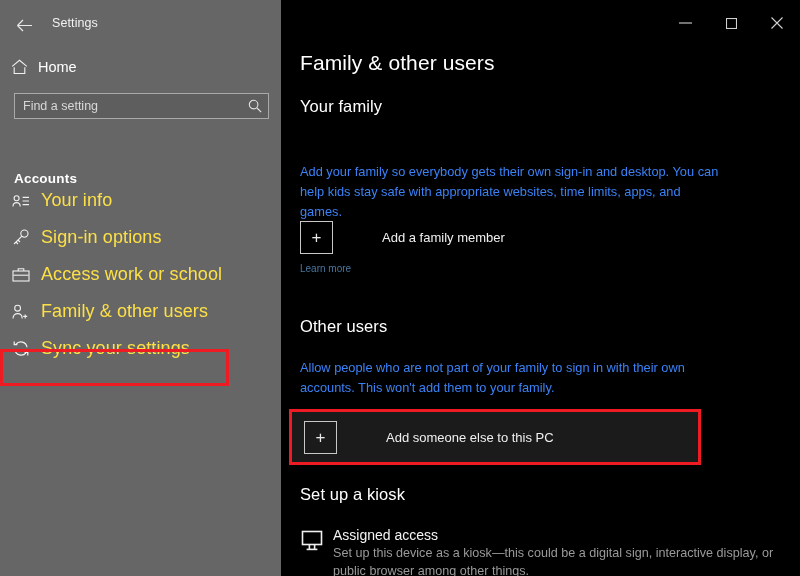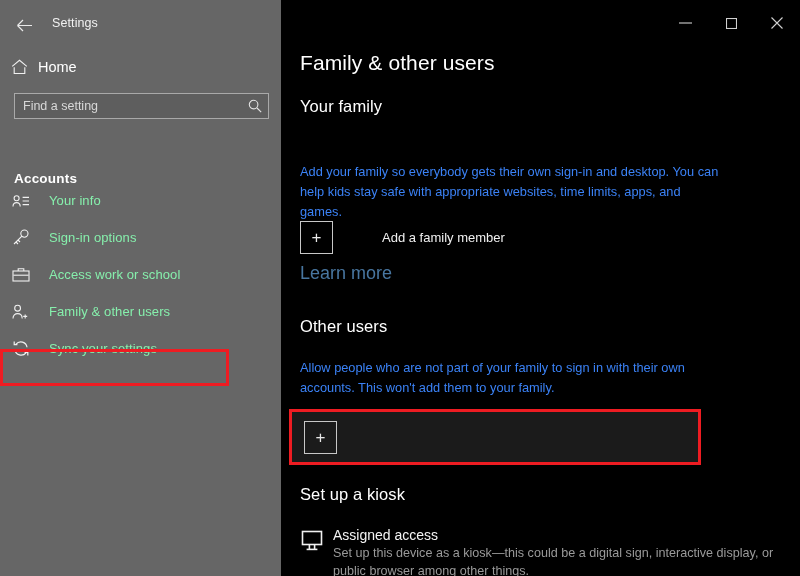--- a/index.html
+++ b/index.html
@@ -66,21 +66,21 @@
 
   .nav { position:absolute; left:0; top:182px; width:281px; }
   .nav-item {
     position:relative; height:37px; display:flex; align-items:center;
     cursor:default;
   }
   .nav-icon {
     width:41px; flex:0 0 41px; display:flex; align-items:center; justify-content:center;
     color:#f0f0f0;
   }
-  .nav-label { font-size:13px; color:#86efac; letter-spacing:.1px;margin-left:8px; }
+  .nav-label { font-size:18px; color:#fde047; letter-spacing:.1px; }
 
   
   .hl-sidebar {
     position:absolute; left:0px; top:349px; width:229px; height:37px;
     border:3px solid #ee1c22; pointer-events:none;
   }
 
   
   .main { position:absolute; left:281px; top:0; width:519px; height:576px; background:#000; }
 
@@ -121,21 +121,21 @@
   .plus-row.family { top:215px; width:480px; }
   .plus-box {
     width:33px; height:33px; margin-left:9px; margin-right:14px;
     border:1px solid #c8c8c8; display:flex; align-items:center; justify-content:center;
     color:#e8e8e8; font-size:17px; line-height:1;
   }
   .plus-label { font-size:13px; color:#f0f0f0;margin-left:35px; }
 
   .learn-more {
     position:absolute; left:19px; top:263px;
-    font-size:18px; color:#4876a0; text-decoration:none;
+    font-size:10px; color:#4876a0; text-decoration:none;
   }
 
   
   .hl-main {
     position:absolute; left:8px; top:409px; width:412px; height:56px;
     border:3px solid #ee1c22;
   }
   .hl-main-inner {
     position:absolute; left:0; top:0; right:0; bottom:0;
     background:#1b1b1b; display:flex; align-items:center;
@@ -288,20 +288,21 @@
     </div>
 
     <a class="learn-more" href="#">Learn more</a>
 
     <div class="h2 other-users">Other users</div>
     <div class="body-text other">Allow people who are not part of your family to sign in with their own accounts. This won't add them to your family.</div>
 
     <div class="hl-main">
       <div class="hl-main-inner">
         <span class="plus-box">+</span>
+        <span class="plus-label">Add someone else to this PC</span>
       </div>
     </div>
 
     <div class="h2 kiosk">Set up a kiosk</div>
 
     <div class="kiosk-row">
       <span class="kiosk-icon">
         <svg width="22" height="21" viewBox="0 0 22 21" fill="none">
           <rect x="1.5" y="1.5" width="19" height="13" stroke="currentColor" stroke-width="1.6"></rect>
           <path d="M8.4 14.8V19M13.6 14.8V19" stroke="currentColor" stroke-width="1.6"></path>

